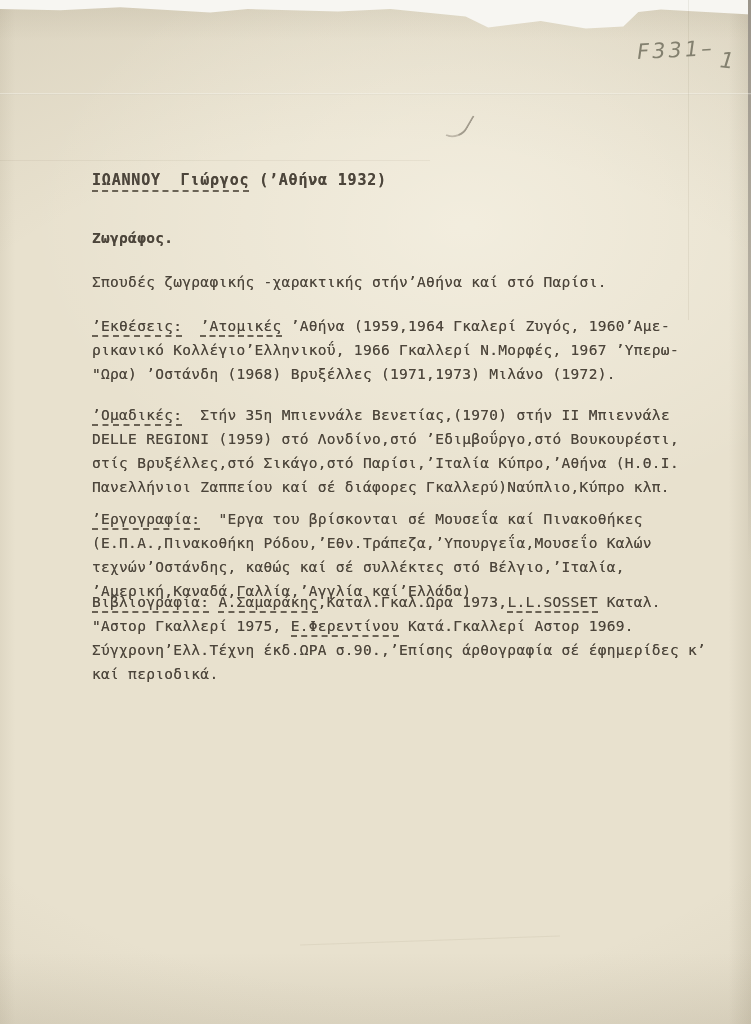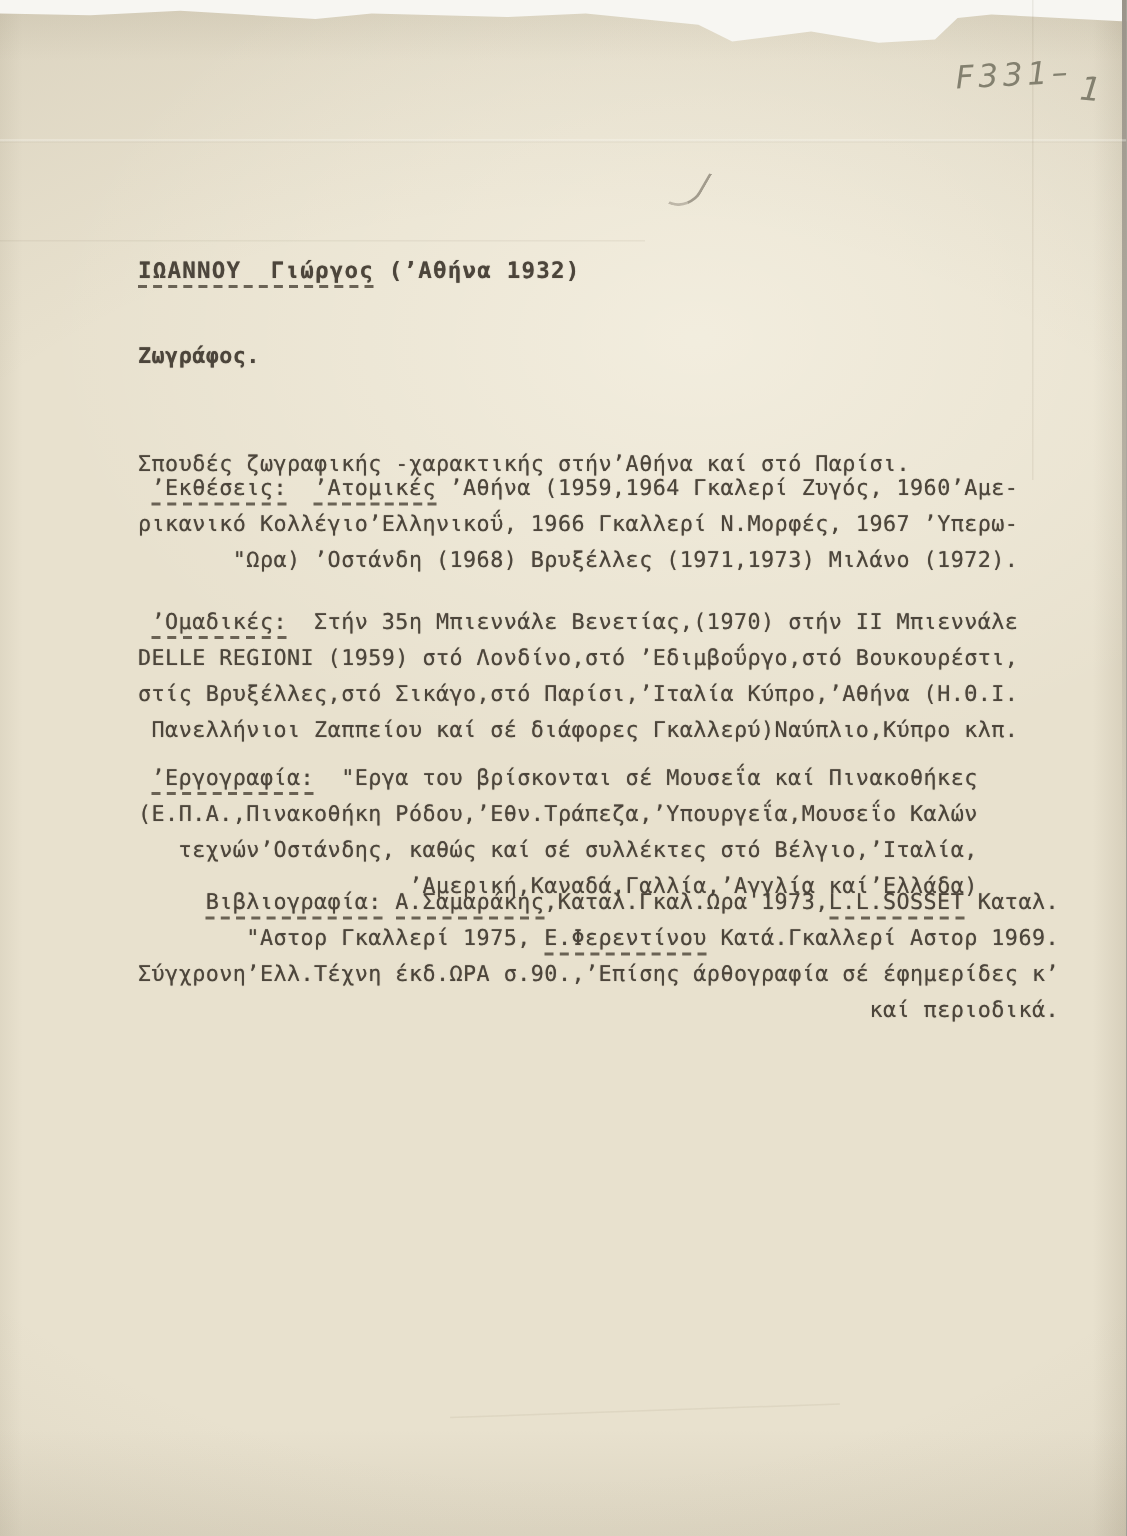--- a/index.html
+++ b/index.html
@@ -30,26 +30,26 @@
     pointer-events:none;
   }
   .crease{position:absolute;pointer-events:none;}
   .crease-h1{left:0;top:93px;width:751px;height:2px;
     background:linear-gradient(180deg,rgba(255,255,250,0.5),rgba(120,108,82,0.10));}
   .crease-h2{left:0;top:160px;width:430px;height:1px;background:rgba(120,108,82,0.08);}
   .crease-v1{left:688px;top:0;width:1px;height:320px;background:rgba(120,108,82,0.10);}
   .crease-d1{left:300px;top:940px;width:260px;height:1px;background:rgba(120,108,82,0.09);transform:rotate(-2deg);}
   
   .block{position:absolute;left:92px;font-size:14.5px;line-height:24px;letter-spacing:0.3px;
-    text-shadow:0 0 0.6px rgba(74,66,54,0.65);text-align:right;}
+    text-shadow:0 0 0.6px rgba(74,66,54,0.65);}
   .line{white-space:pre;}
   .u{border-bottom:2px dashed rgba(74,66,54,0.8);padding-bottom:1px;}
   .title-block{top:168px;font-weight:bold;letter-spacing:0.8px;font-size:15px;}
   .b-profession{top:226px;font-weight:bold;}
-  .b-studies{top:270px;margin-top:28px;}
+  .b-studies{top:270px;}
   .b-exhibitions{top:314px;}
   .b-group{top:403px;}
   .b-works{top:507px;}
   .b-biblio{top:590px;}
   
   .hw{position:absolute;font-family:"DejaVu Sans", sans-serif;font-style:italic;color:#83806f;}
   .hw-code{top:38px;left:637px;font-size:21px;letter-spacing:3px;transform:rotate(-3deg);}
   .hw-num{top:48px;left:720px;font-size:22px;transform:rotate(6deg);}
   .squiggle{
     position:absolute;top:112px;left:452px;width:14px;height:26px;

